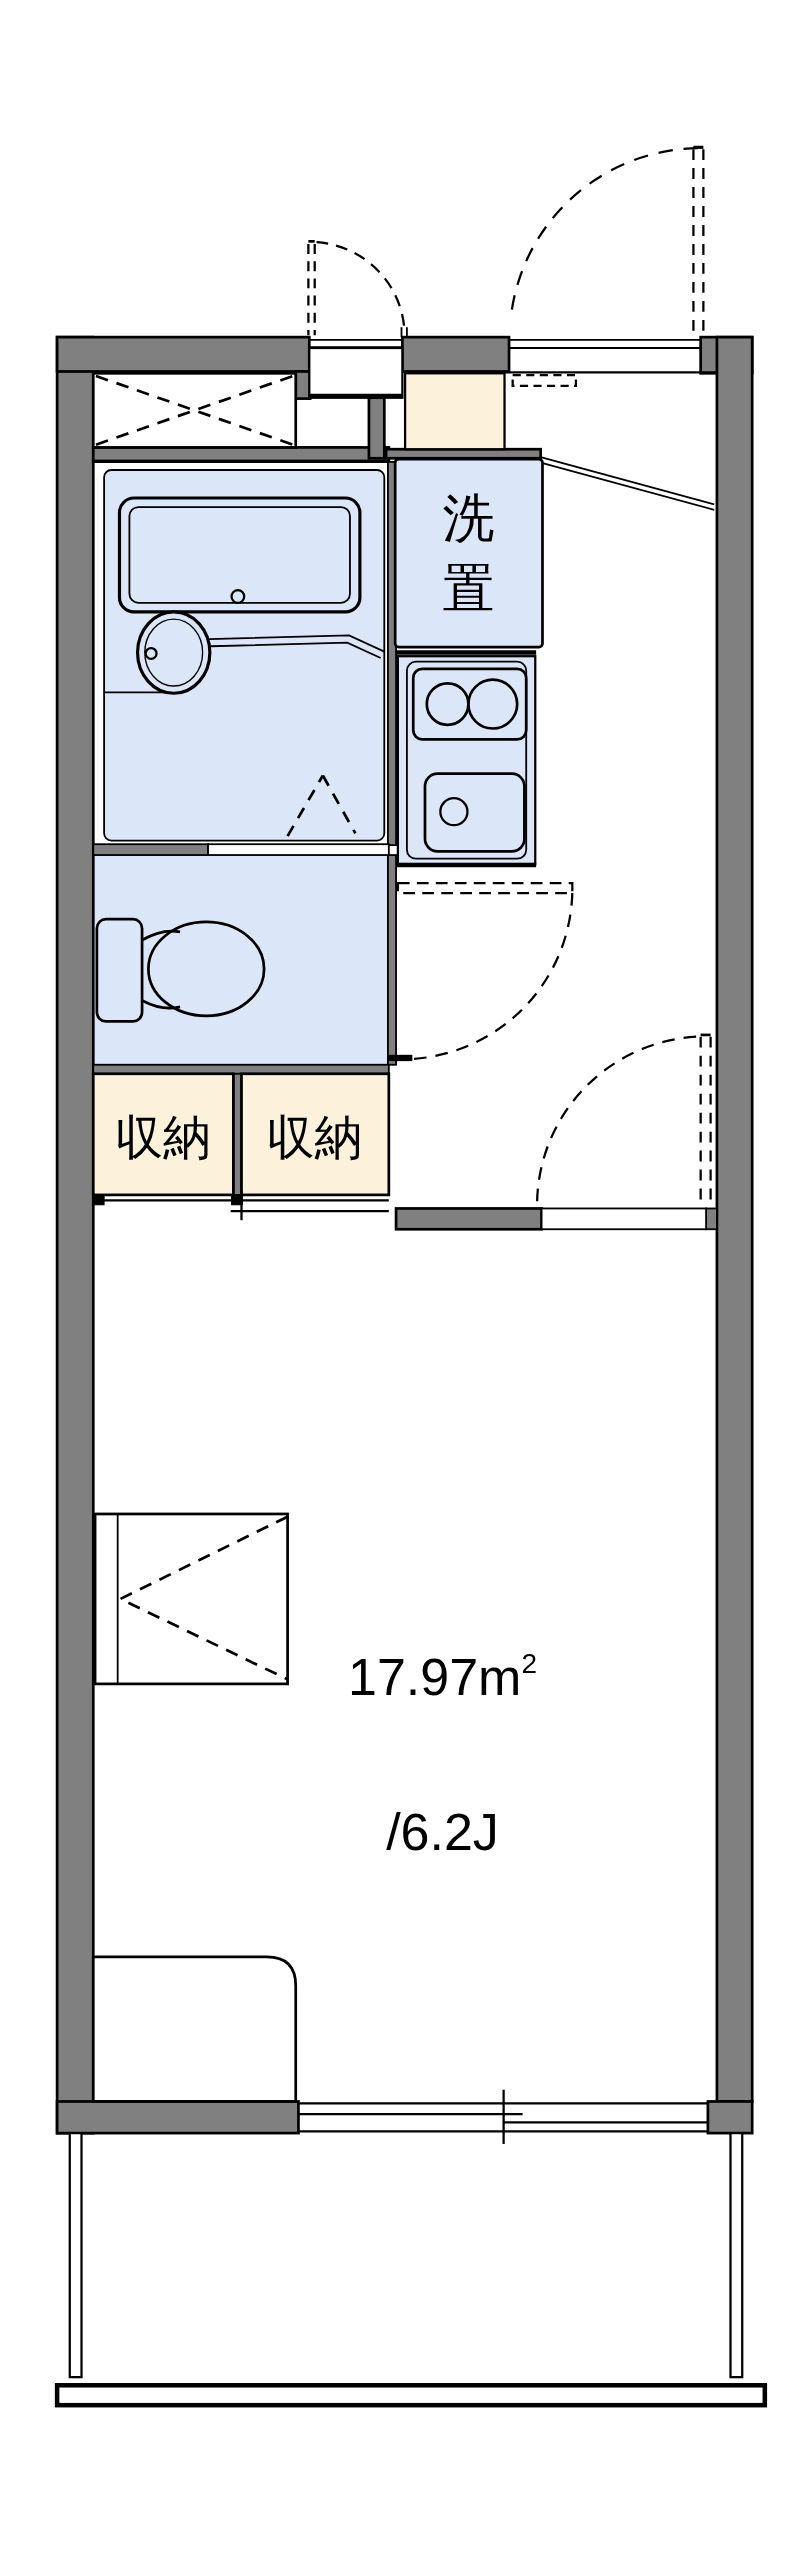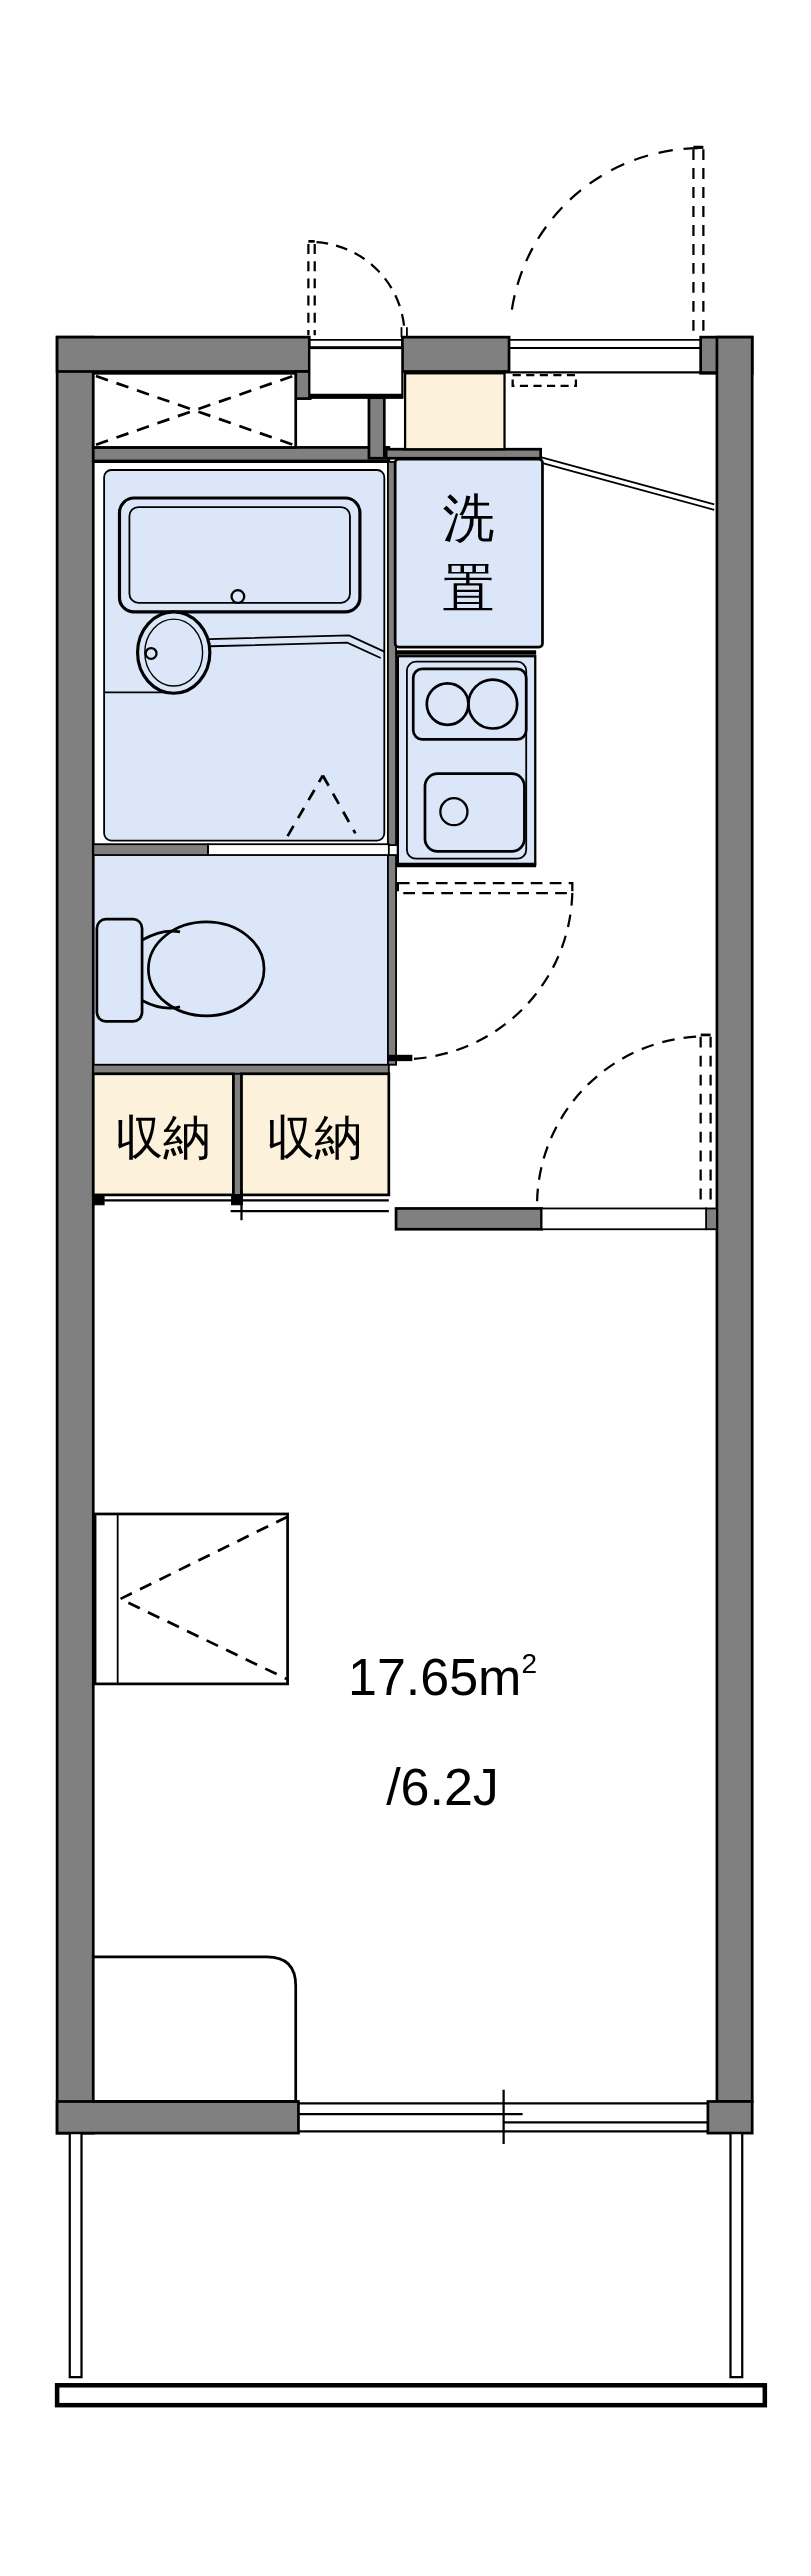--- a/index.html
+++ b/index.html
@@ -6,21 +6,21 @@
   #plan{position:relative;width:812px;height:2576px;background:#ffffff;overflow:hidden;
         font-family:"Liberation Sans","DejaVu Sans",sans-serif;}
   #plan svg{position:absolute;left:0;top:0;}
   .lbl{position:absolute;color:#000;text-align:center;white-space:nowrap;}
   .lbl-washer{left:395px;top:483px;width:147px;font-size:52px;font-weight:500;line-height:70px;}
   .lbl-storage1{left:93px;top:1106px;width:140px;font-size:48px;font-weight:500;}
   .lbl-storage2{left:241px;top:1106px;width:147px;font-size:48px;font-weight:500;}
   .lbl-room{left:298px;top:1555px;width:289px;font-size:75px;font-weight:500;letter-spacing:1.8px;}
   .lbl-area{left:298px;top:1647px;width:289px;font-size:52px;}
   .lbl-area sup{font-size:28px;position:relative;top:-3.6px;}
-  .lbl-tatami{left:298px;top:1757px;width:289px;font-size:52px;}
+  .lbl-tatami{left:298px;top:1802px;width:289px;font-size:52px;}
 </style>
 </head>
 <body>
 
 <div id="plan">
 
 <svg width="812" height="2576" viewBox="0 0 898 2850" xmlns="http://www.w3.org/2000/svg">
 
   <g>
     <rect x="103" y="946" width="326" height="232" fill="#dbe6f8"></rect>
@@ -170,17 +170,17 @@
   </g>
 </svg>
 
   <div class="lbl lbl-washer">
     <div>洗</div>
     <div>置</div>
   </div>
   <div class="lbl lbl-storage1">収納</div>
   <div class="lbl lbl-storage2">収納</div>
   <div class="lbl lbl-area">
-    <span>17.65</span><span>m</span><sup>2</sup>
+    <span>17.97</span><span>m</span><sup>2</sup>
   </div>
   <div class="lbl lbl-tatami">/6.2J</div>
 </div>
 
 
 </body></html>

